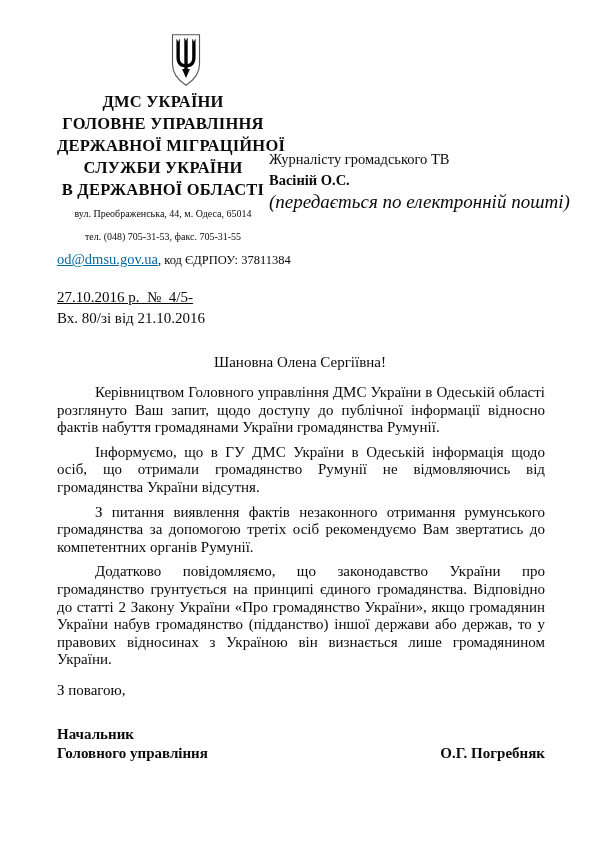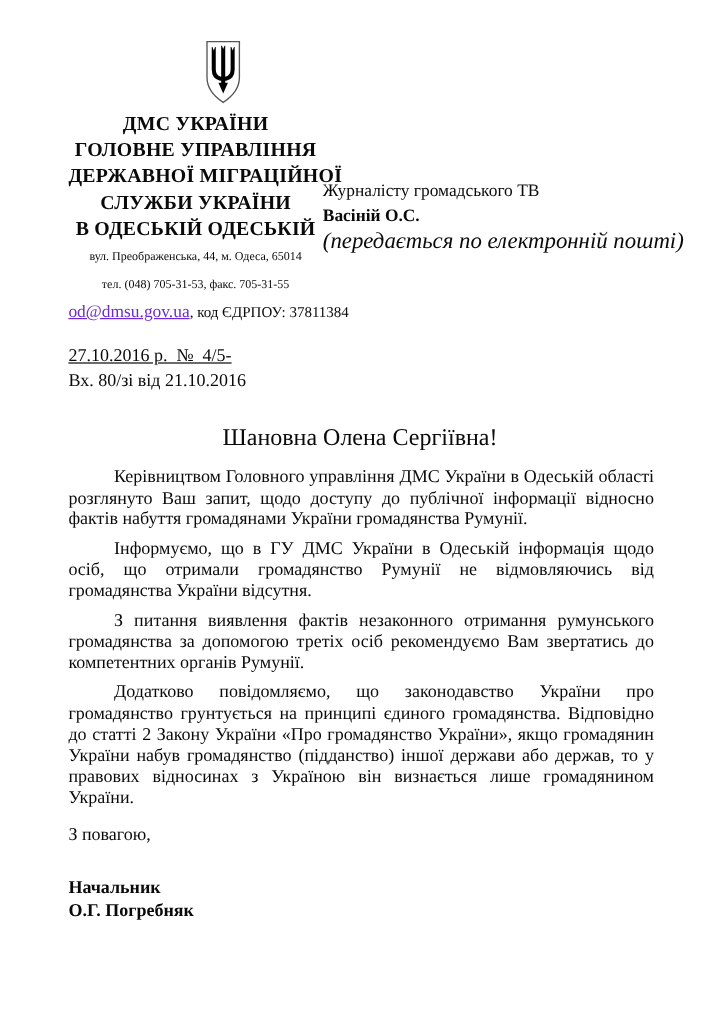--- a/index.html
+++ b/index.html
@@ -33,21 +33,21 @@
     transform: translateX(23px);
     margin-bottom: 3px;
     line-height: 0;
   }
   .org-name { font-weight: bold; font-size: 16.5px; line-height: 22px; letter-spacing: 0.2px; }
   .org-name div { white-space: nowrap; }
   .org-contact { font-size: 10px; line-height: 21px; margin-top: 2px; white-space: nowrap; }
   .email-line { font-size: 12.5px; white-space: nowrap; }
   .email-line a {
     font-size: 14.5px;
-    color: #6d28d9;
+    color: #0369a1;
     text-decoration: underline;
   }
 
   .recipient {
     padding-top: 57px;
     font-size: 14.5px;
     line-height: 21px;
     text-align: left;
     white-space: nowrap;
   }
@@ -62,21 +62,21 @@
   }
   .reference .outgoing {
     text-decoration: underline;
     white-space: pre;
   }
 
   
   .salutation {
     margin-top: 25px;
     text-align: center;
-    font-size: 20px;
+    font-size: 15px;
   }
   .body-text {
     margin-top: 13px;
     padding: 0 55px 0 57px;
     font-size: 15px;
     line-height: 17.6px;
   }
   .body-text p {
     text-align: justify;
     text-indent: 38px;
@@ -127,21 +127,21 @@
 
           <path d="M23 64 H37 L30 80 Z" fill="#000000"></path>
         </svg>
       </span>
 
       <div class="org-name">
         <div>ДМС УКРАЇНИ</div>
         <div>ГОЛОВНЕ УПРАВЛІННЯ</div>
         <div>ДЕРЖАВНОЇ МІГРАЦІЙНОЇ</div>
         <div>СЛУЖБИ УКРАЇНИ</div>
-        <div>В ОДЕСЬКІЙ ОДЕСЬКІЙ</div>
+        <div>В ДЕРЖАВНОЇ ОБЛАСТІ</div>
       </div>
 
       <div class="org-contact">вул. Преображенська, 44, м. Одеса, 65014</div>
       <div class="org-contact">тел. (048) 705-31-53, факс. 705-31-55</div>
       <div class="org-contact email-line"><a href="#">od@dmsu.gov.ua</a><span>, код ЄДРПОУ: 37811384</span></div>
     </div>
 
     <div class="recipient">
       <div>Журналісту громадського ТВ</div>
       <div class="name">Васіній О.С.</div>
@@ -162,17 +162,18 @@
     <p>Інформуємо, що в ГУ ДМС України в Одеській інформація щодо осіб, що отримали громадянство Румунії не відмовляючись від громадянства України відсутня.</p>
     <p>З питання виявлення фактів незаконного отримання румунського громадянства за допомогою третіх осіб рекомендуємо Вам звертатись до компетентних органів Румунії.</p>
     <p>Додатково повідомляємо, що законодавство України про громадянство грунтується на принципі єдиного громадянства. Відповідно до статті 2 Закону України «Про громадянство України», якщо громадянин України набув громадянство (підданство) іншої держави або держав, то у правових відносинах з Україною він визнається лише громадянином України.</p>
   </div>
 
   <div class="regards">З повагою,</div>
 
   <div class="sign-block">
     <div>Начальник</div>
     <div class="sign-row">
+      <span>Головного управління</span>
       <span>О.Г. Погребняк</span>
     </div>
   </div>
 
 </div>
 
 </body></html>

